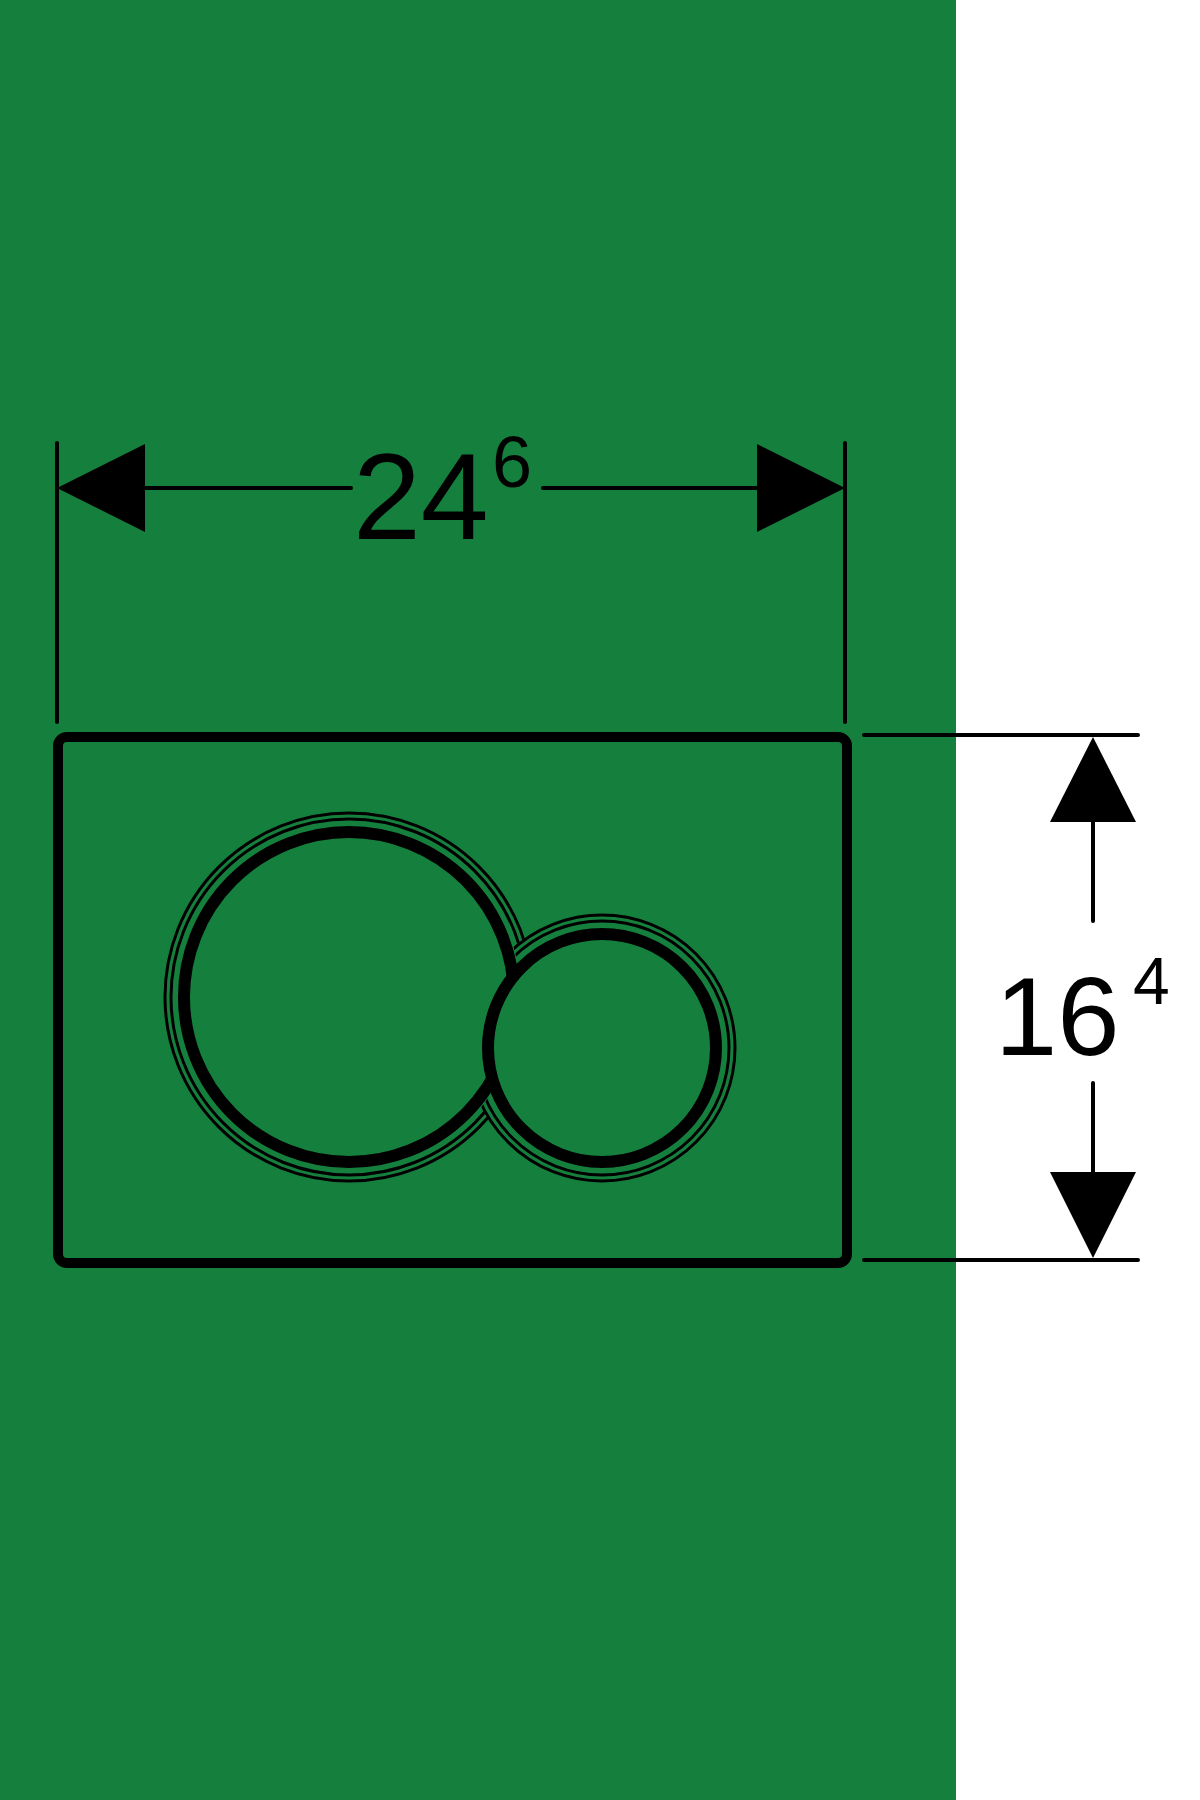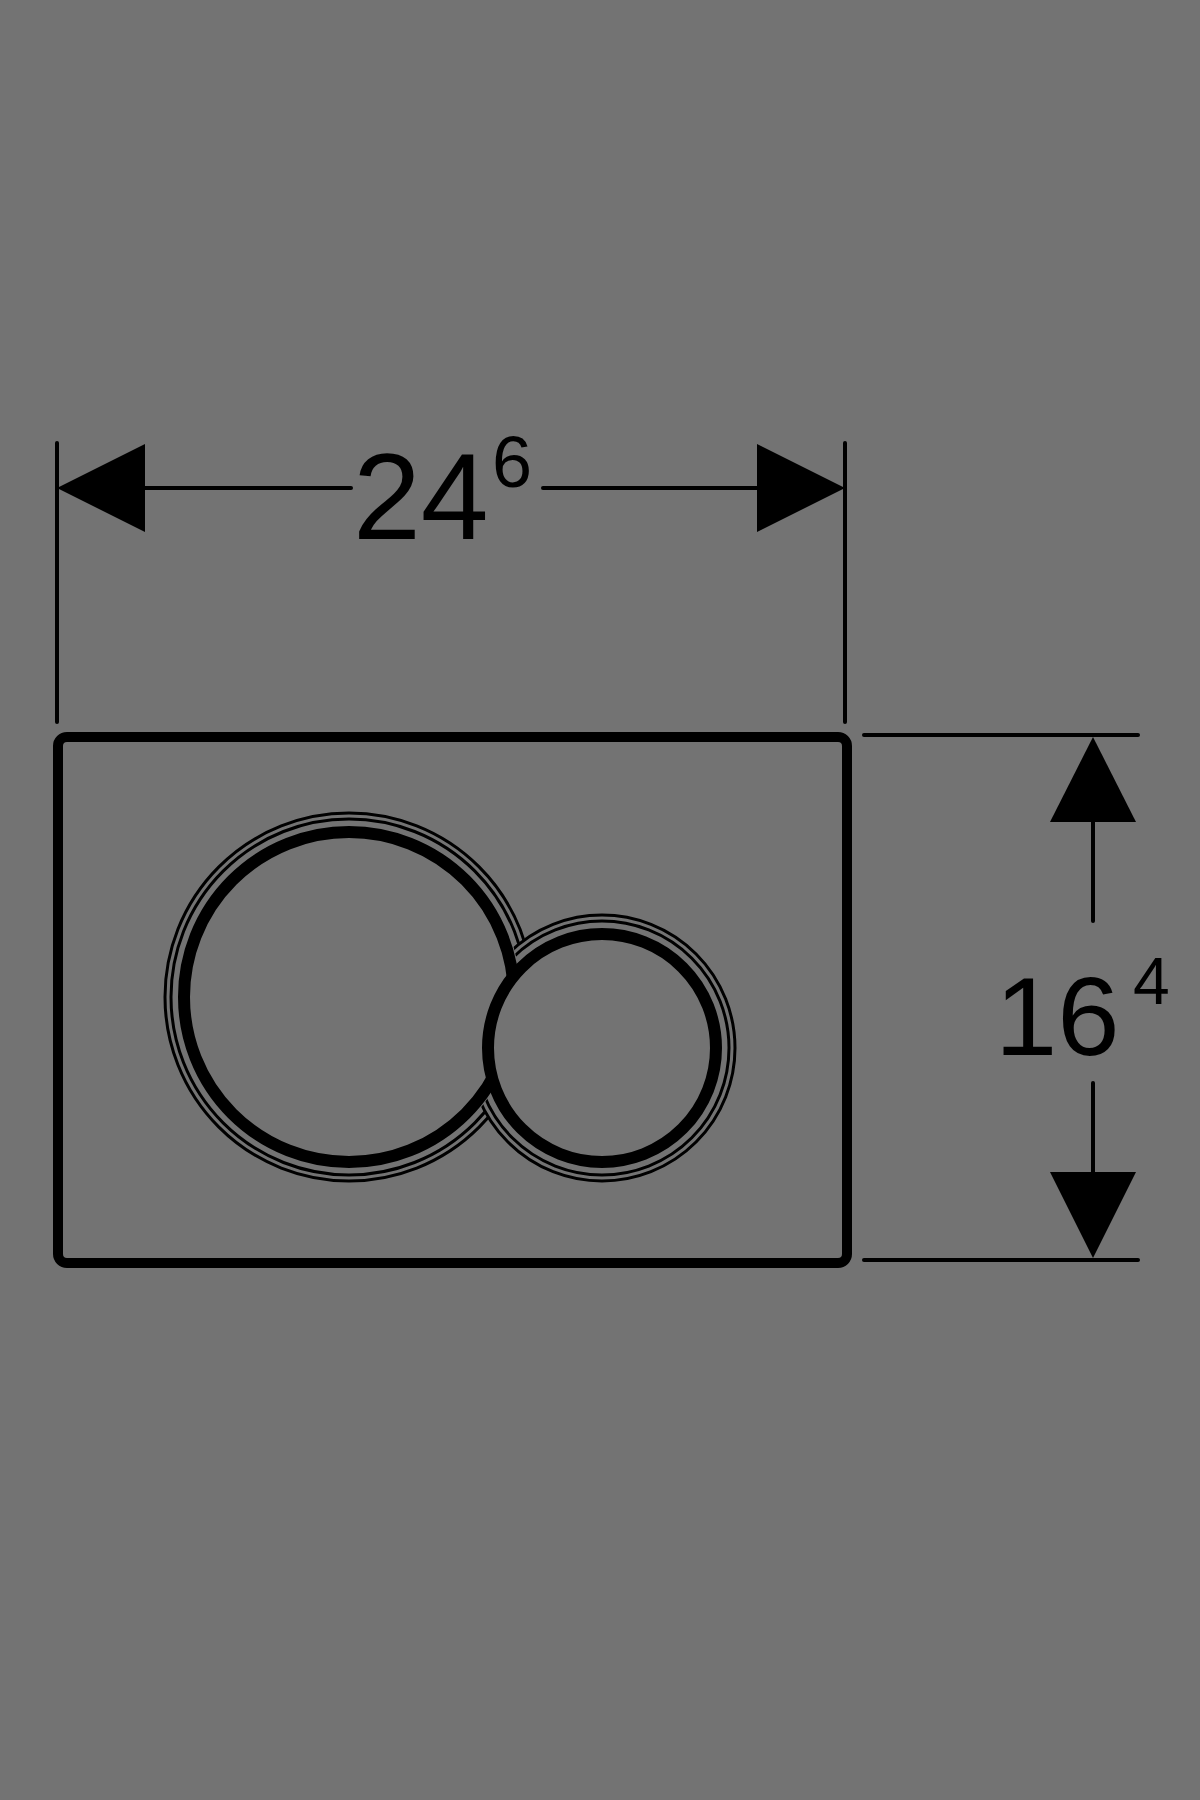--- a/index.html
+++ b/index.html
@@ -1,17 +1,17 @@
 <!DOCTYPE html>
 <html><head>
   <meta charset="utf-8">
   <style>
     html, body { margin: 0; padding: 0; background: #ffffff; }
     body { width: 1200px; height: 1800px; overflow: hidden; }
-    .canvas { position: relative; width: 1200px; height: 1800px; background: #737373; }
+    .canvas { position: relative; width: 956px; height: 1800px; background: #15803d; }
     svg { position: absolute; left: 0; top: 0; }
     .dim-text { font-family: "Liberation Sans", sans-serif; fill: #000000; }
   </style>
 </head>
 <body>
 
 <div class="canvas">
   <svg width="1200" height="1800" viewBox="0 0 1200 1800">
 
     <g>

